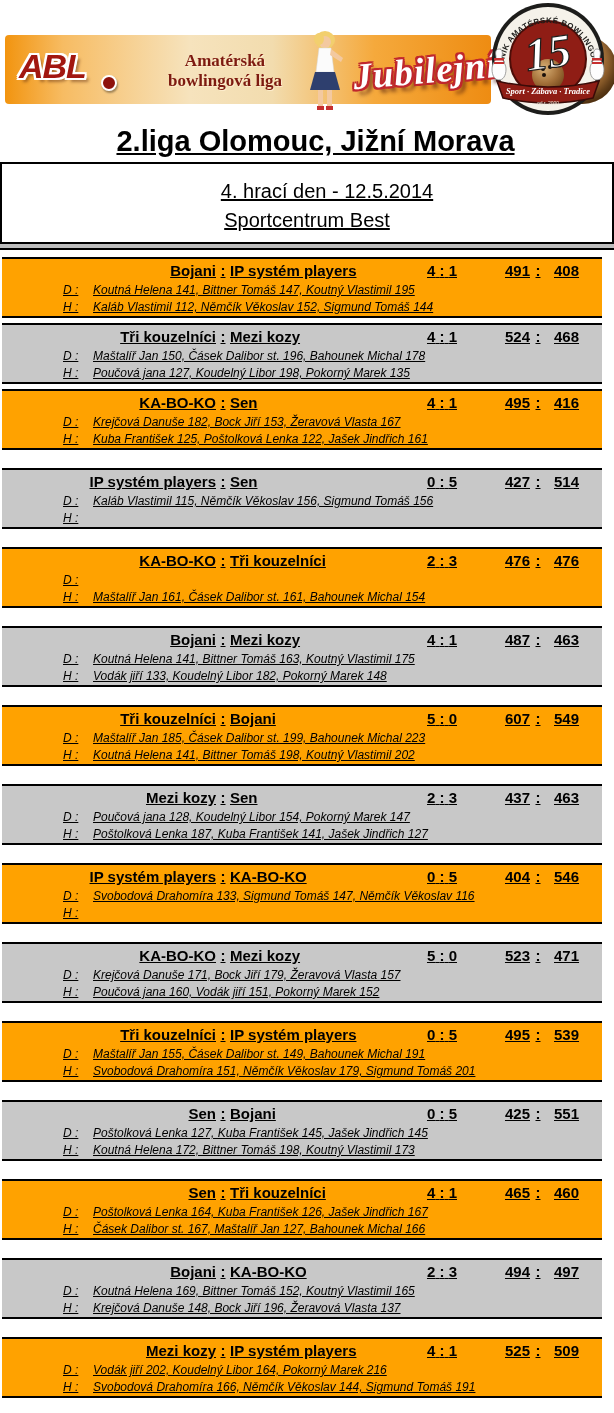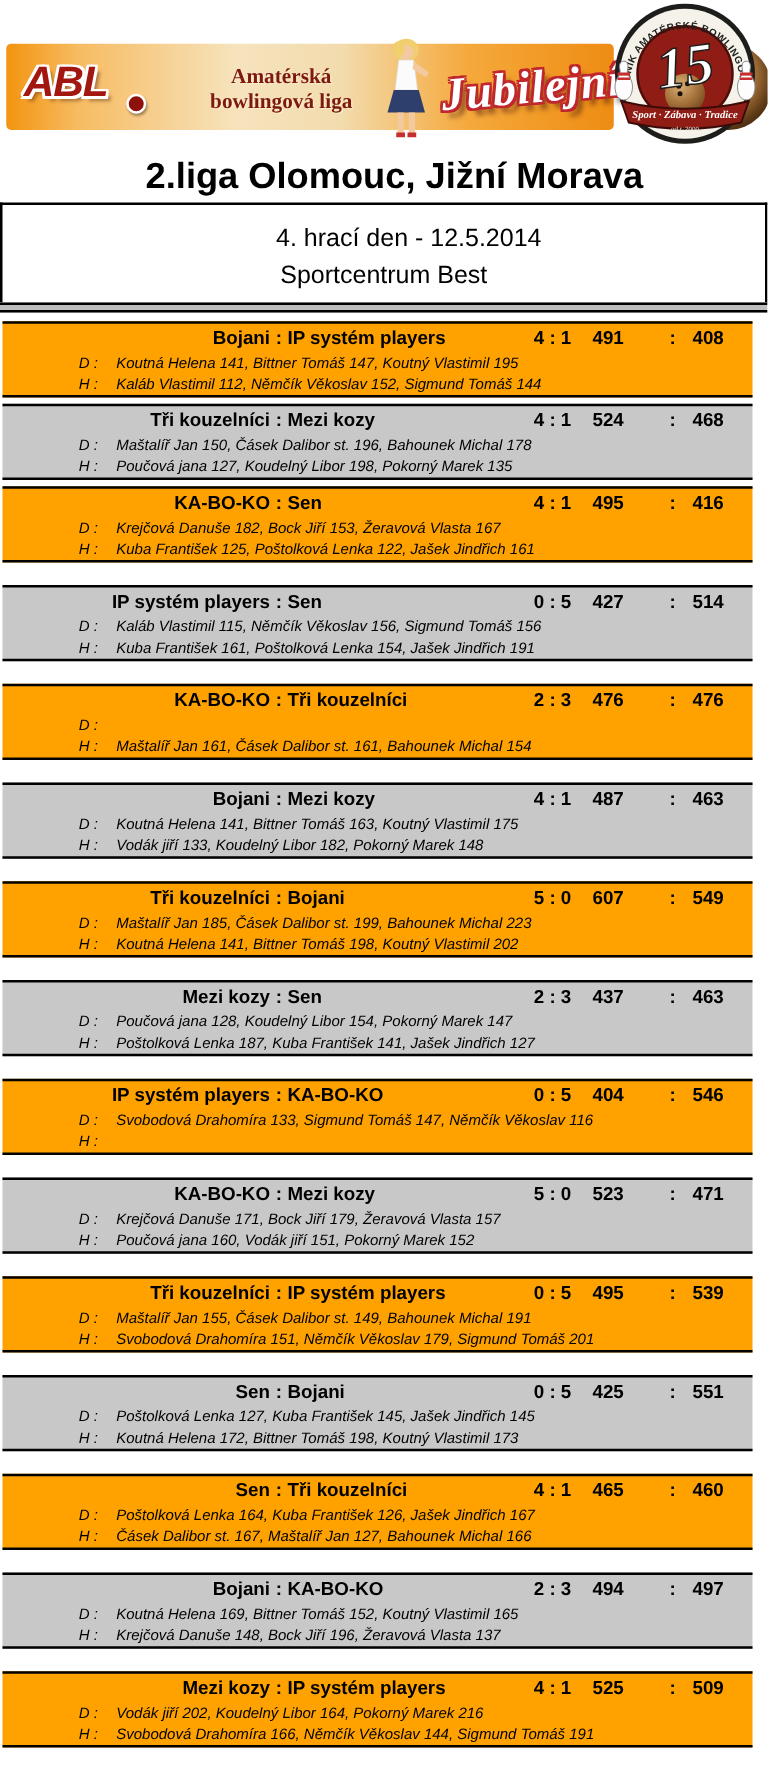--- a/index.html
+++ b/index.html
@@ -1,21 +1,21 @@
 <!DOCTYPE html>
 <html style="--row-orange: #ffa200; --row-gray: #c8c8c8;"><head>
 <meta charset="utf-8">
 <style>
   * { box-sizing: border-box; margin: 0; padding: 0; }
   html,body { background:#fff; }
   body {
     width: 614px; height: 1413px; margin: 0; overflow: hidden;
     font-family: "Liberation Sans", sans-serif; color:#000;
   }
-  .page { position: relative; width: 614px; height: 1413px; background:#fff; }
+  .page { position: relative; width: 614px; height: 1413px; background:#fff;text-decoration:underline; }
 
   
   .banner-area { position: relative; height: 121px; }
   .banner-strip {
     position: absolute; left: 5px; top: 35px; width: 486px; height: 69px;
     border-radius: 4px;
     background: linear-gradient(90deg,#f2940f 0%,#f7bc63 12%,#f6e3bd 38%,#f2dcae 55%,#f5a93c 76%,#ee8c12 100%);
     overflow: visible;
   }
   .abl-logo {
@@ -88,21 +88,21 @@
   .match-header {
     display: grid;
     grid-template-columns: 214px 14px 180px 64px 56px 16px auto;
     height: 20px; line-height: 20px;
     font-size: 15px; font-weight: bold; white-space: nowrap;
   }
   .mh-t1 { text-align: right; }
   .mh-colon { text-align: center; }
   .mh-t2 { text-align: left; padding-left: 0; }
   .mh-score { text-align: center; }
-  .mh-pins1 { }
+  .mh-pins1 { text-align: right; }
   .mh-pinscolon { text-align: center; }
   .mh-pins2 { text-align: left; padding-left: 8px; }
 
   .player-row {
     display: flex; margin-top: 2px; height: 15px; line-height: 15px;
     font-size: 12px; font-style: italic; white-space: nowrap;
   }
   .row-label { margin-left: 61px; width: 30px; }
   .row-text { }
 </style>
@@ -252,21 +252,20 @@
         <span class="mh-pins1">427</span>
         <span class="mh-pinscolon">:</span>
         <span class="mh-pins2">514</span>
       </div>
       <div class="player-row">
         <span class="row-label">D :</span>
         <span class="row-text">Kaláb Vlastimil 115, Němčík Věkoslav 156, Sigmund Tomáš 156</span>
       </div>
       <div class="player-row">
         <span class="row-label">H :</span>
-        <span class="row-text">Kuba František 161, Poštolková Lenka 154, Jašek Jindřich 191</span>
       </div>
     </div>
 
     <div class="match orange">
       <div class="match-header">
         <span class="mh-t1">KA-BO-KO</span>
         <span class="mh-colon">:</span>
         <span class="mh-t2">Tři kouzelníci</span>
         <span class="mh-score"><span>2</span> <span>:</span> <span>3</span></span>
         <span class="mh-pins1">476</span>

